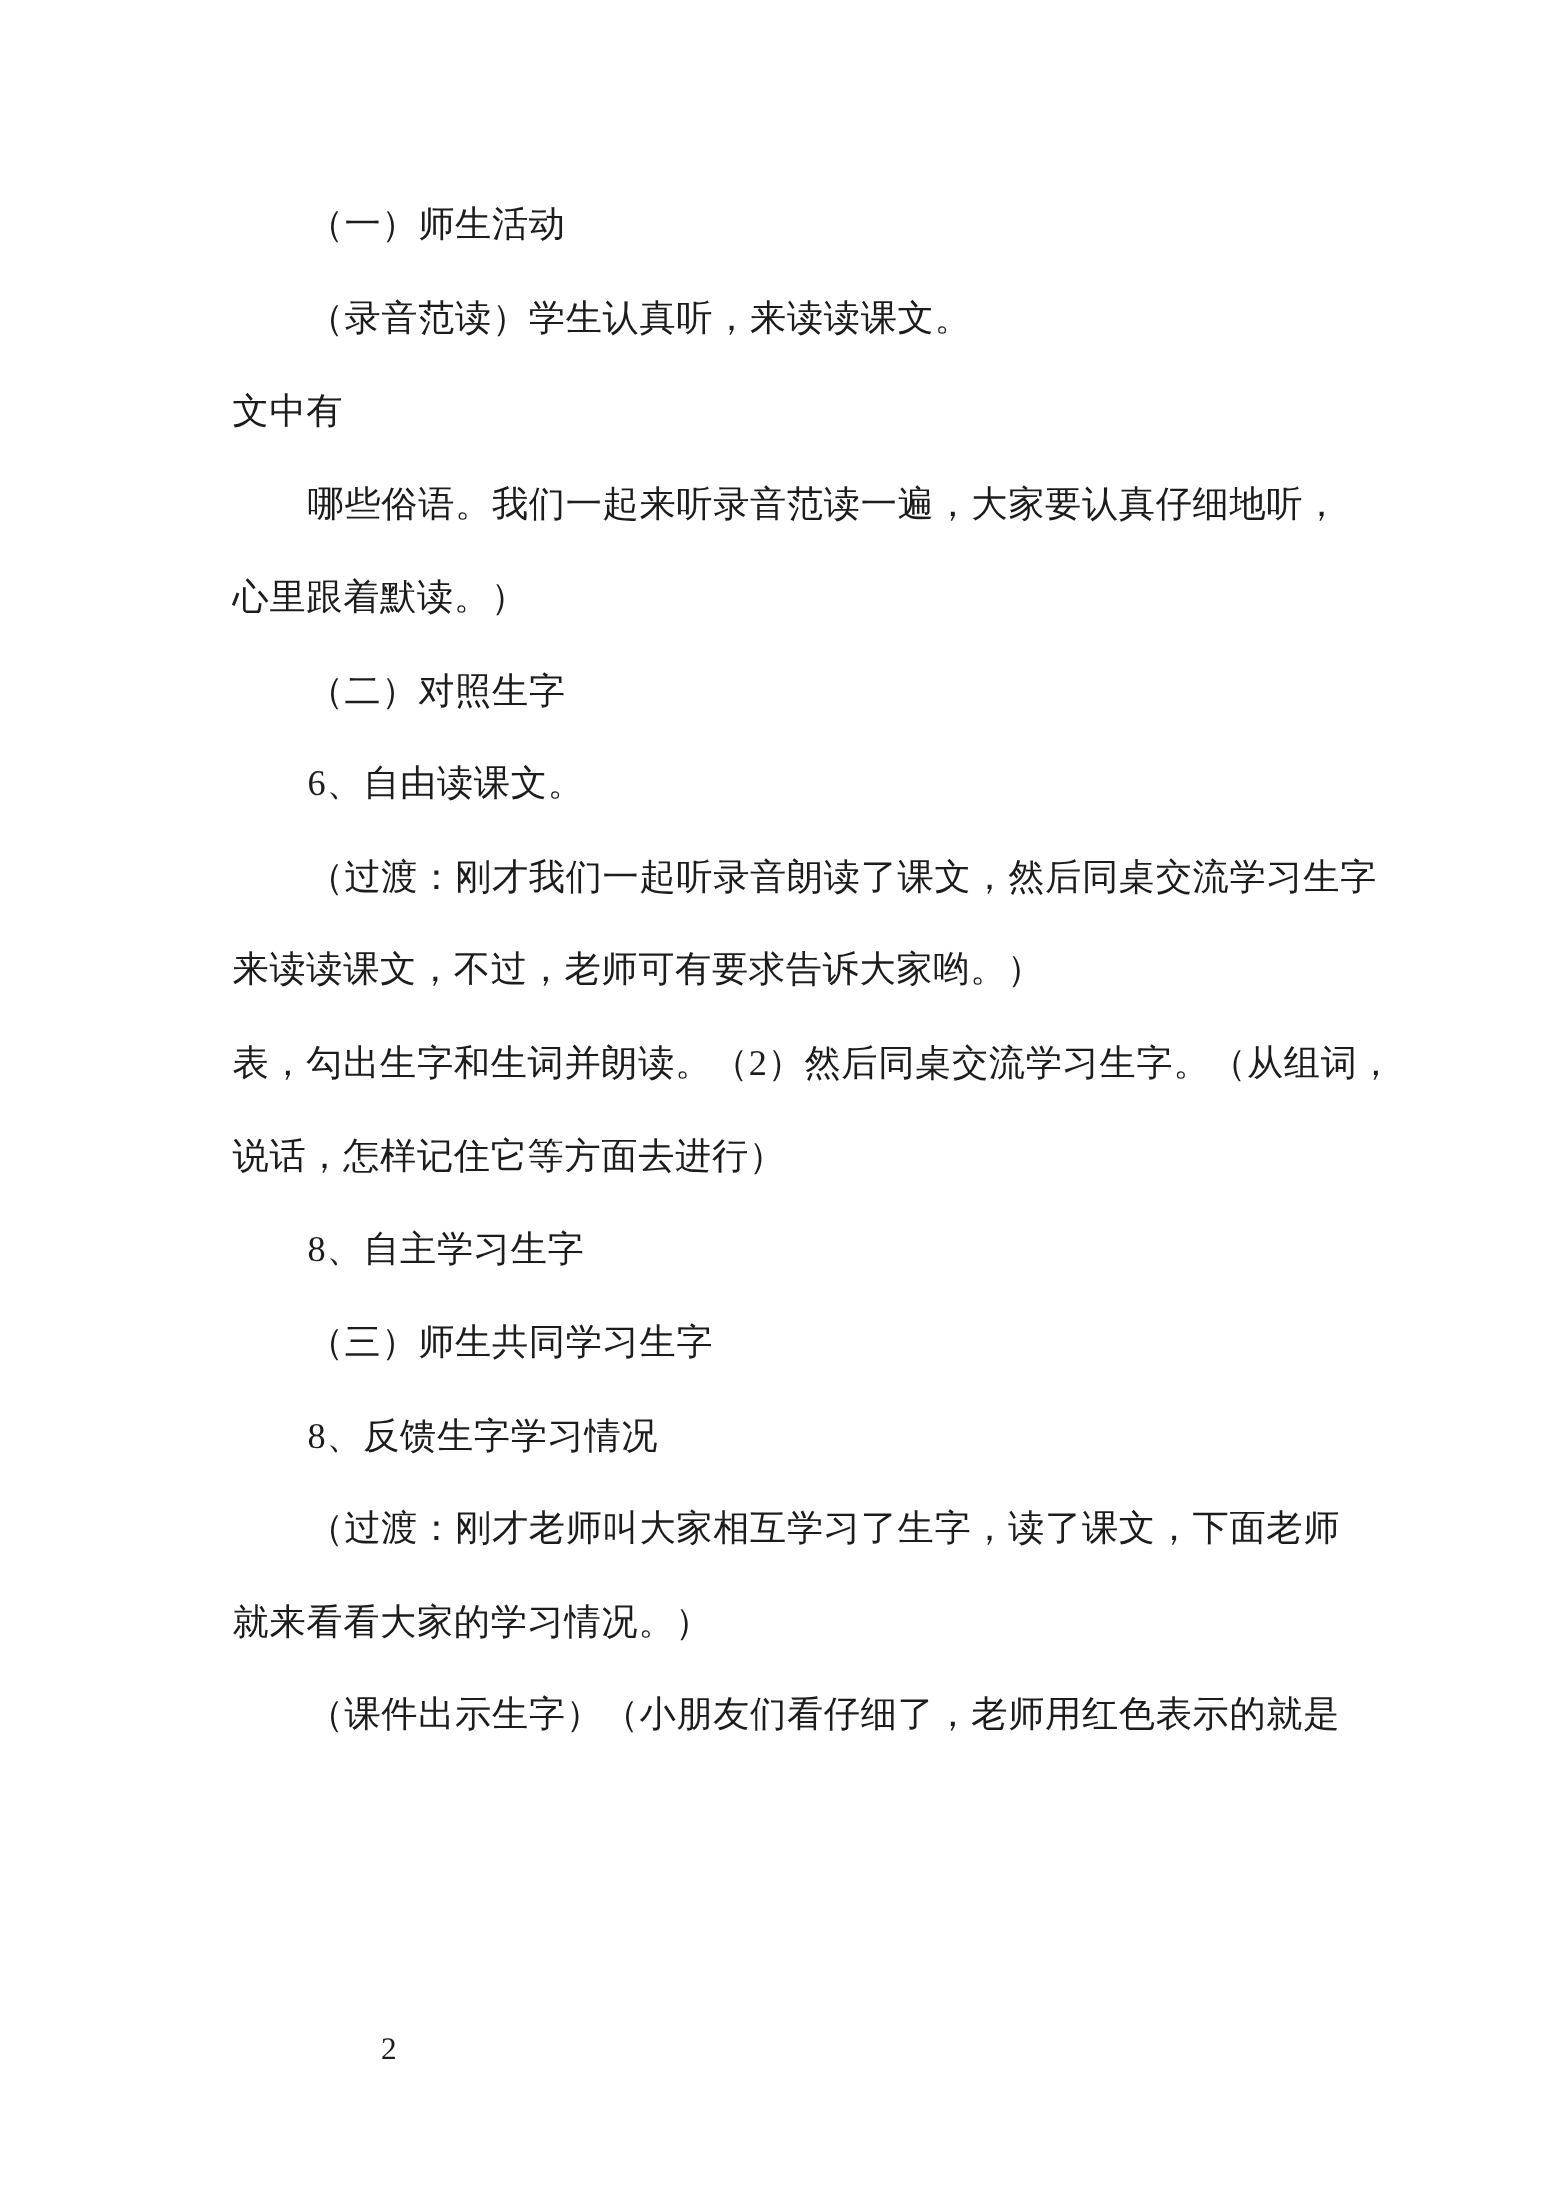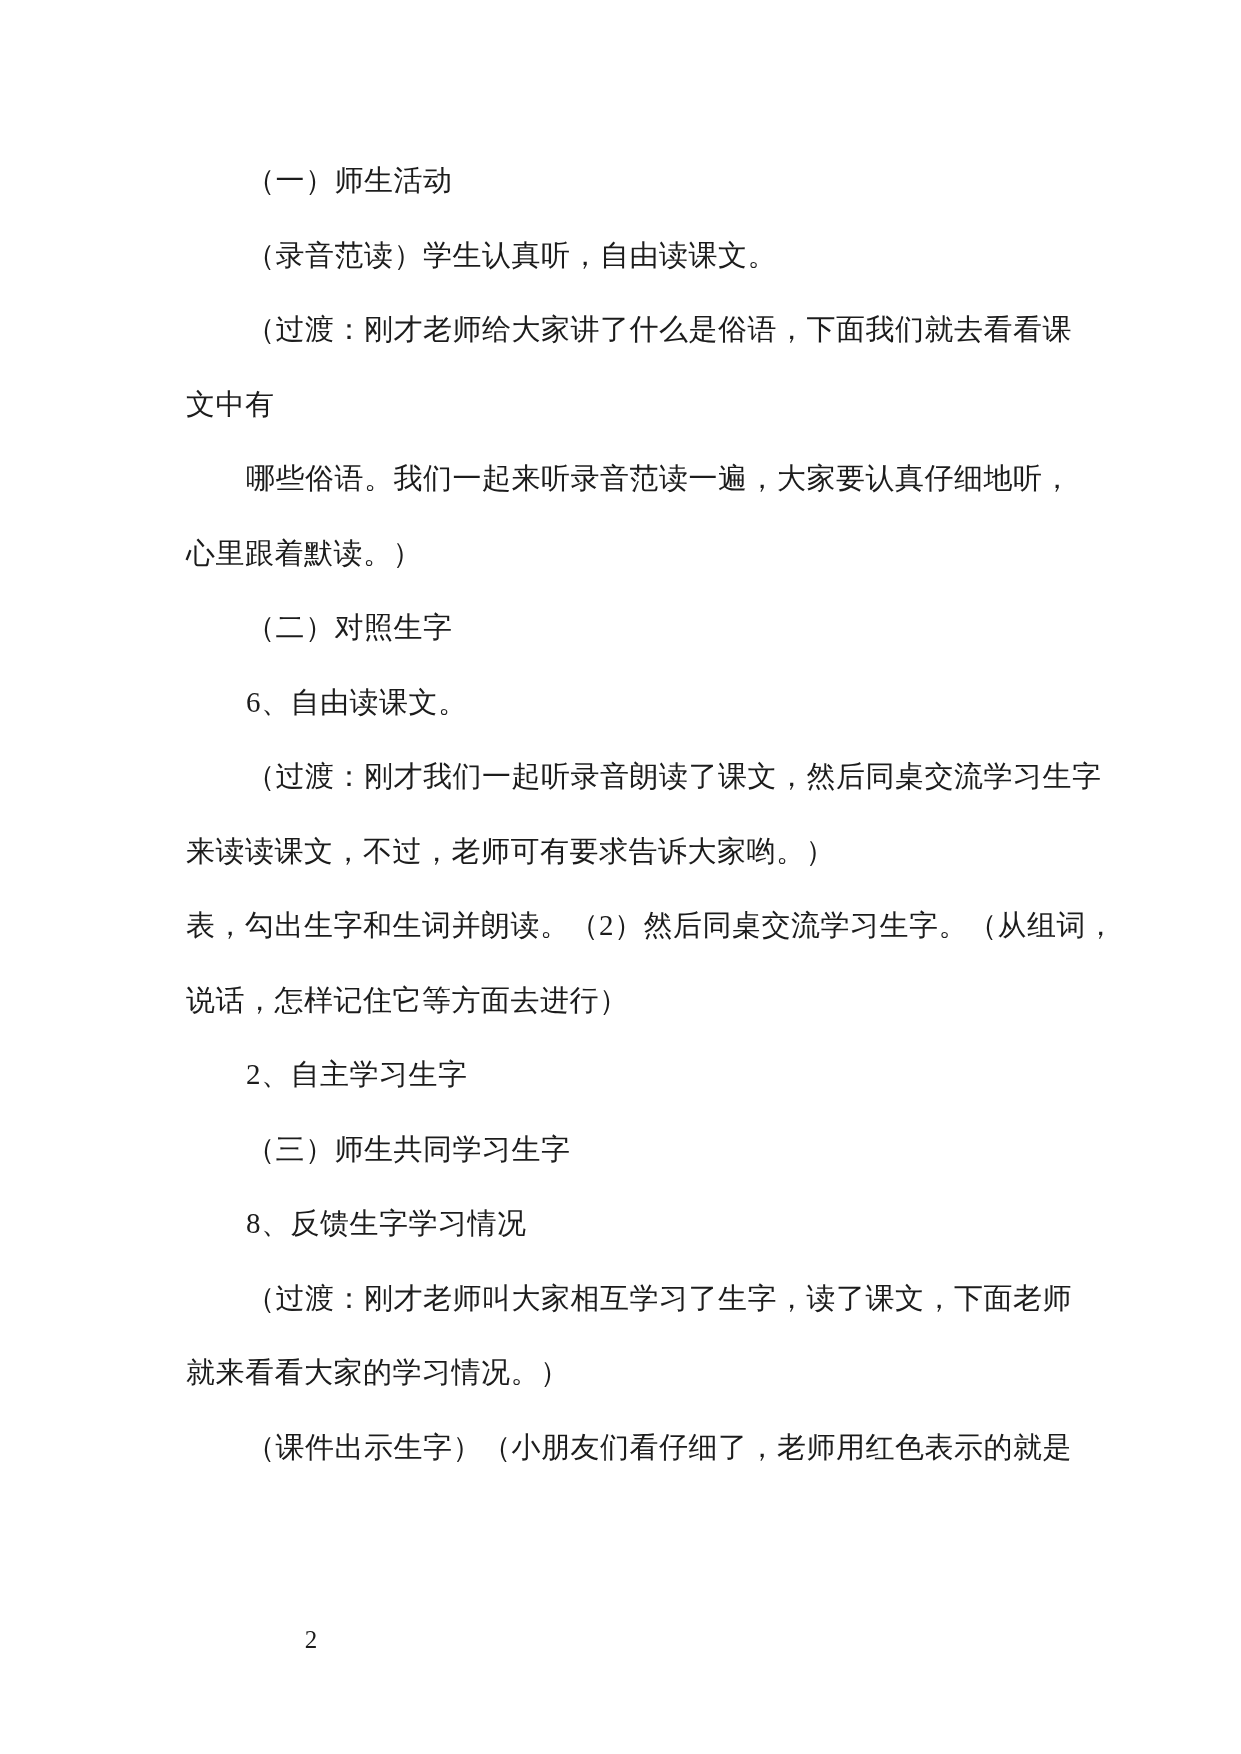--- a/index.html
+++ b/index.html
@@ -42,32 +42,31 @@
     line-height: 36px;
     color: #1c1c1c;
   }
 </style>
 </head>
 <body>
 
 <div class="page">
   <div class="content">
     <div class="line indent">（一）师生活动</div>
-    <div class="line indent">（录音范读）学生认真听，自由读课文。</div>
-    <div class="line indent">（过渡：刚才老师给大家讲了什么是俗语，下面我们就去看看课</div>
+    <div class="line indent">（录音范读）学生认真听，来读读课文。</div>
     <div class="line">文中有</div>
     <div class="line indent">哪些俗语。我们一起来听录音范读一遍，大家要认真仔细地听，</div>
     <div class="line">心里跟着默读。）</div>
     <div class="line indent">（二）对照生字</div>
     <div class="line indent">6、自由读课文。</div>
     <div class="line indent">（过渡：刚才我们一起听录音朗读了课文，然后同桌交流学习生字</div>
     <div class="line">来读读课文，不过，老师可有要求告诉大家哟。）</div>
     <div class="line">表，勾出生字和生词并朗读。（2）然后同桌交流学习生字。（从组词，</div>
     <div class="line">说话，怎样记住它等方面去进行）</div>
-    <div class="line indent">2、自主学习生字</div>
+    <div class="line indent">8、自主学习生字</div>
     <div class="line indent">（三）师生共同学习生字</div>
     <div class="line indent">8、反馈生字学习情况</div>
     <div class="line indent">（过渡：刚才老师叫大家相互学习了生字，读了课文，下面老师</div>
     <div class="line">就来看看大家的学习情况。）</div>
     <div class="line indent">（课件出示生字）（小朋友们看仔细了，老师用红色表示的就是</div>
   </div>
   <div class="page-number">2</div>
 </div>
 
 </body></html>

